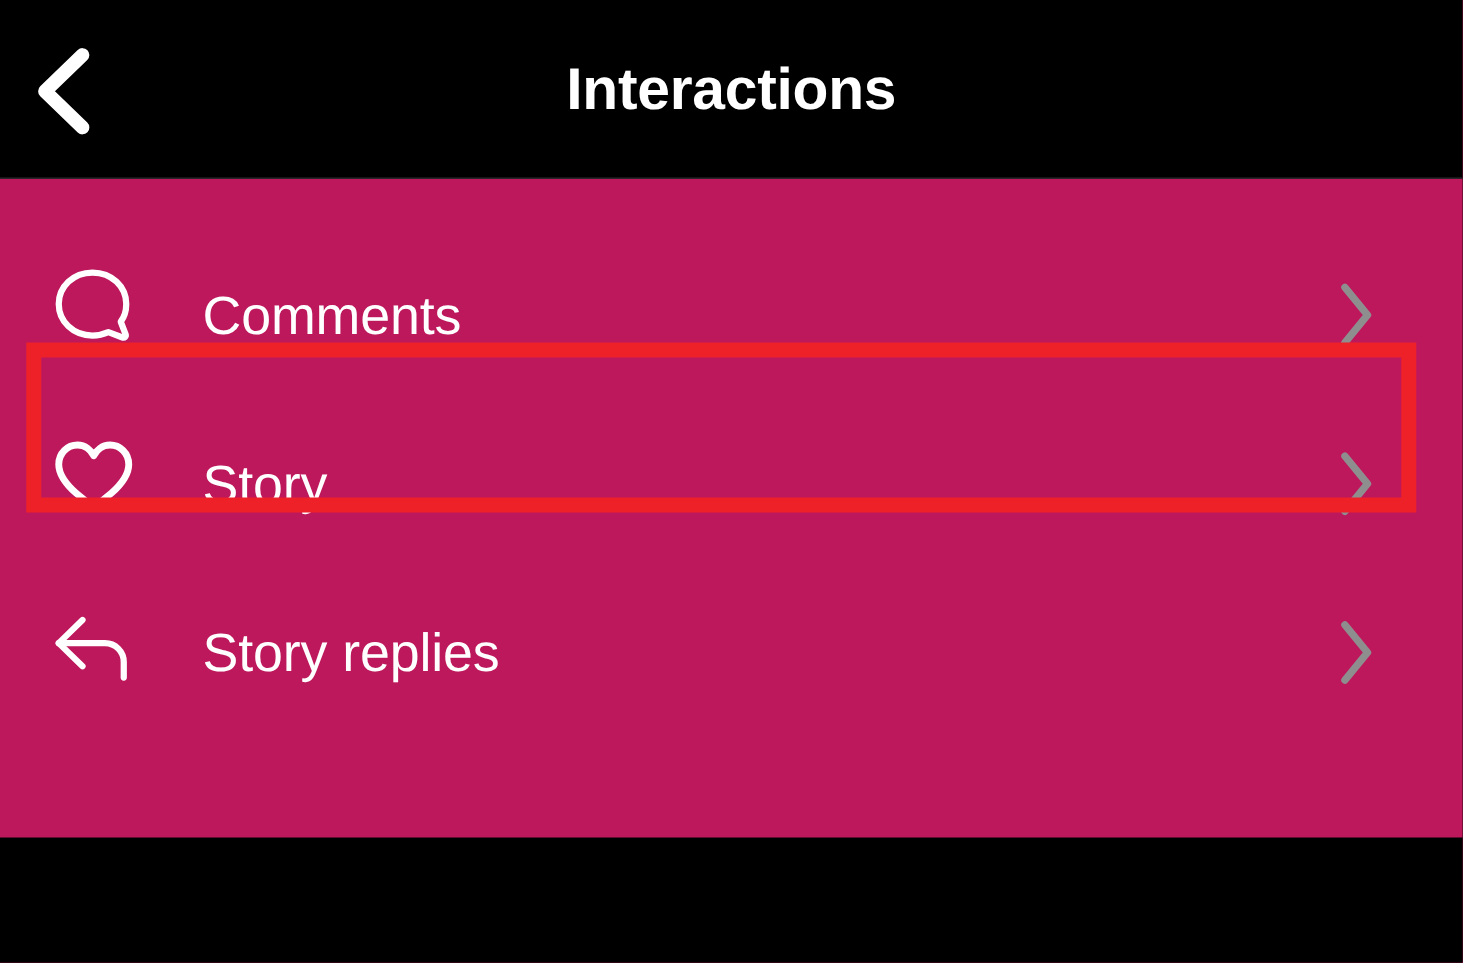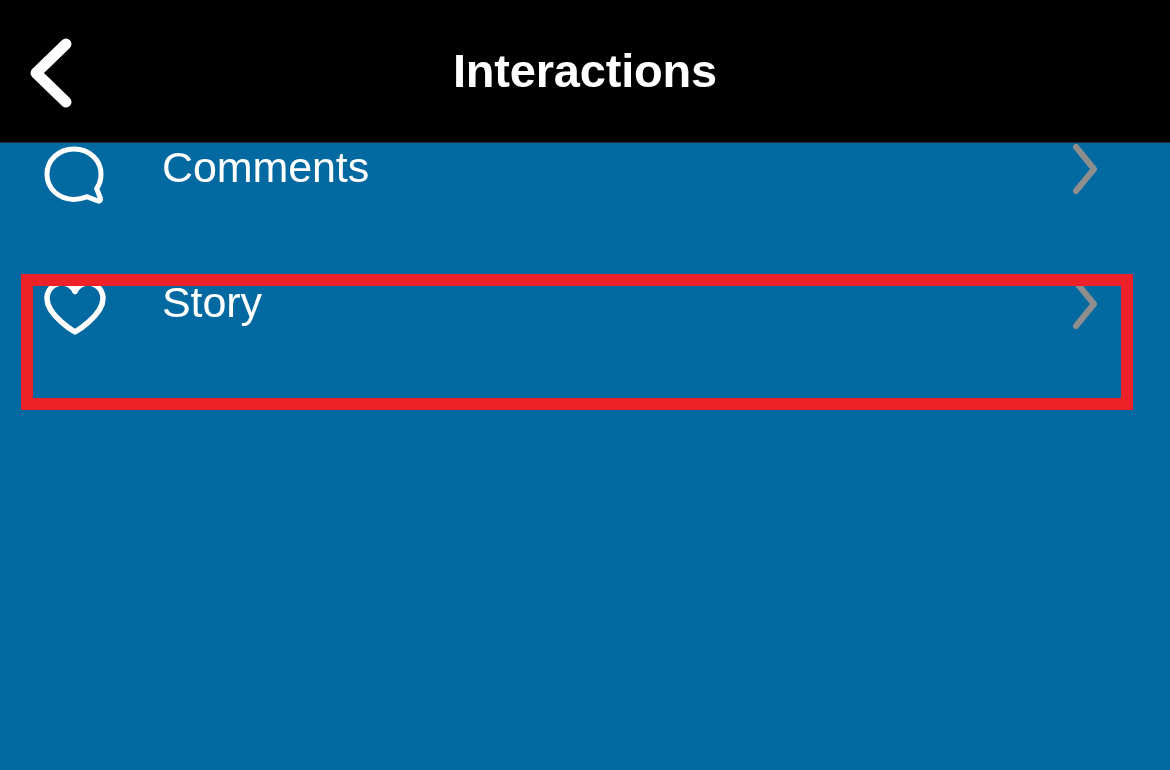--- a/index.html
+++ b/index.html
@@ -11,22 +11,22 @@
     width: 1170px;
     height: 770px;
     overflow: hidden;
     font-family: "Liberation Sans", sans-serif;
     -webkit-font-smoothing: antialiased;
   }
 
   .screen {
     position: relative;
     width: 1170px;
-    height: 770px;
-    background: #0369a1;
+    height: 670px;
+    background: #be185d;
   }
 
   
   .header {
     position: relative;
     height: 143px;
     width: 100%;
     background: #000000;
     border-bottom: 1px solid #2c2c2e;
     box-sizing: border-box;
@@ -61,21 +61,21 @@
   
   .list {
     position: relative;
     width: 100%;
   }
   .row {
     position: relative;
     height: 135px;
     width: 100%;
     display: flex;
-    align-items: flex-start;
+    align-items: flex-end;
     box-sizing: border-box;
     cursor: pointer;
   }
   .row-icon {
     width: 78px;
     margin-left: 42px;
     display: flex;
     align-items: center;
     justify-content: flex-start;
     flex: 0 0 auto;
@@ -157,19 +157,33 @@
         </svg>
       </div>
       <div class="row-label">Story</div>
       <div class="row-chevron">
         <svg width="30" height="52" viewBox="0 0 30 52" fill="none">
           <path d="M6 4 L24 26 L6 48" stroke="#8e8e8e" stroke-width="6" stroke-linecap="round" stroke-linejoin="round"></path>
         </svg>
       </div>
     </div>
 
+    <div class="row">
+      <div class="row-icon">
+        <svg width="66" height="58" viewBox="0 0 66 58" fill="none">
+          <path d="M24 6 L5 24.5 L24 43" stroke="#ffffff" stroke-width="5" stroke-linecap="round" stroke-linejoin="round"></path>
+          <path d="M5 24.5 L42 24.5 C50.3 24.5 57 31.2 57 39.5 L57 52" stroke="#ffffff" stroke-width="5" stroke-linecap="round" stroke-linejoin="round"></path>
+        </svg>
+      </div>
+      <div class="row-label">Story replies</div>
+      <div class="row-chevron">
+        <svg width="30" height="52" viewBox="0 0 30 52" fill="none">
+          <path d="M6 4 L24 26 L6 48" stroke="#8e8e8e" stroke-width="6" stroke-linecap="round" stroke-linejoin="round"></path>
+        </svg>
+      </div>
+    </div>
 
 
   </div>
 
   <div class="highlight-box" style="border-color: rgb(238, 32, 40);"></div>
 
 </div>
 
 </body></html>

